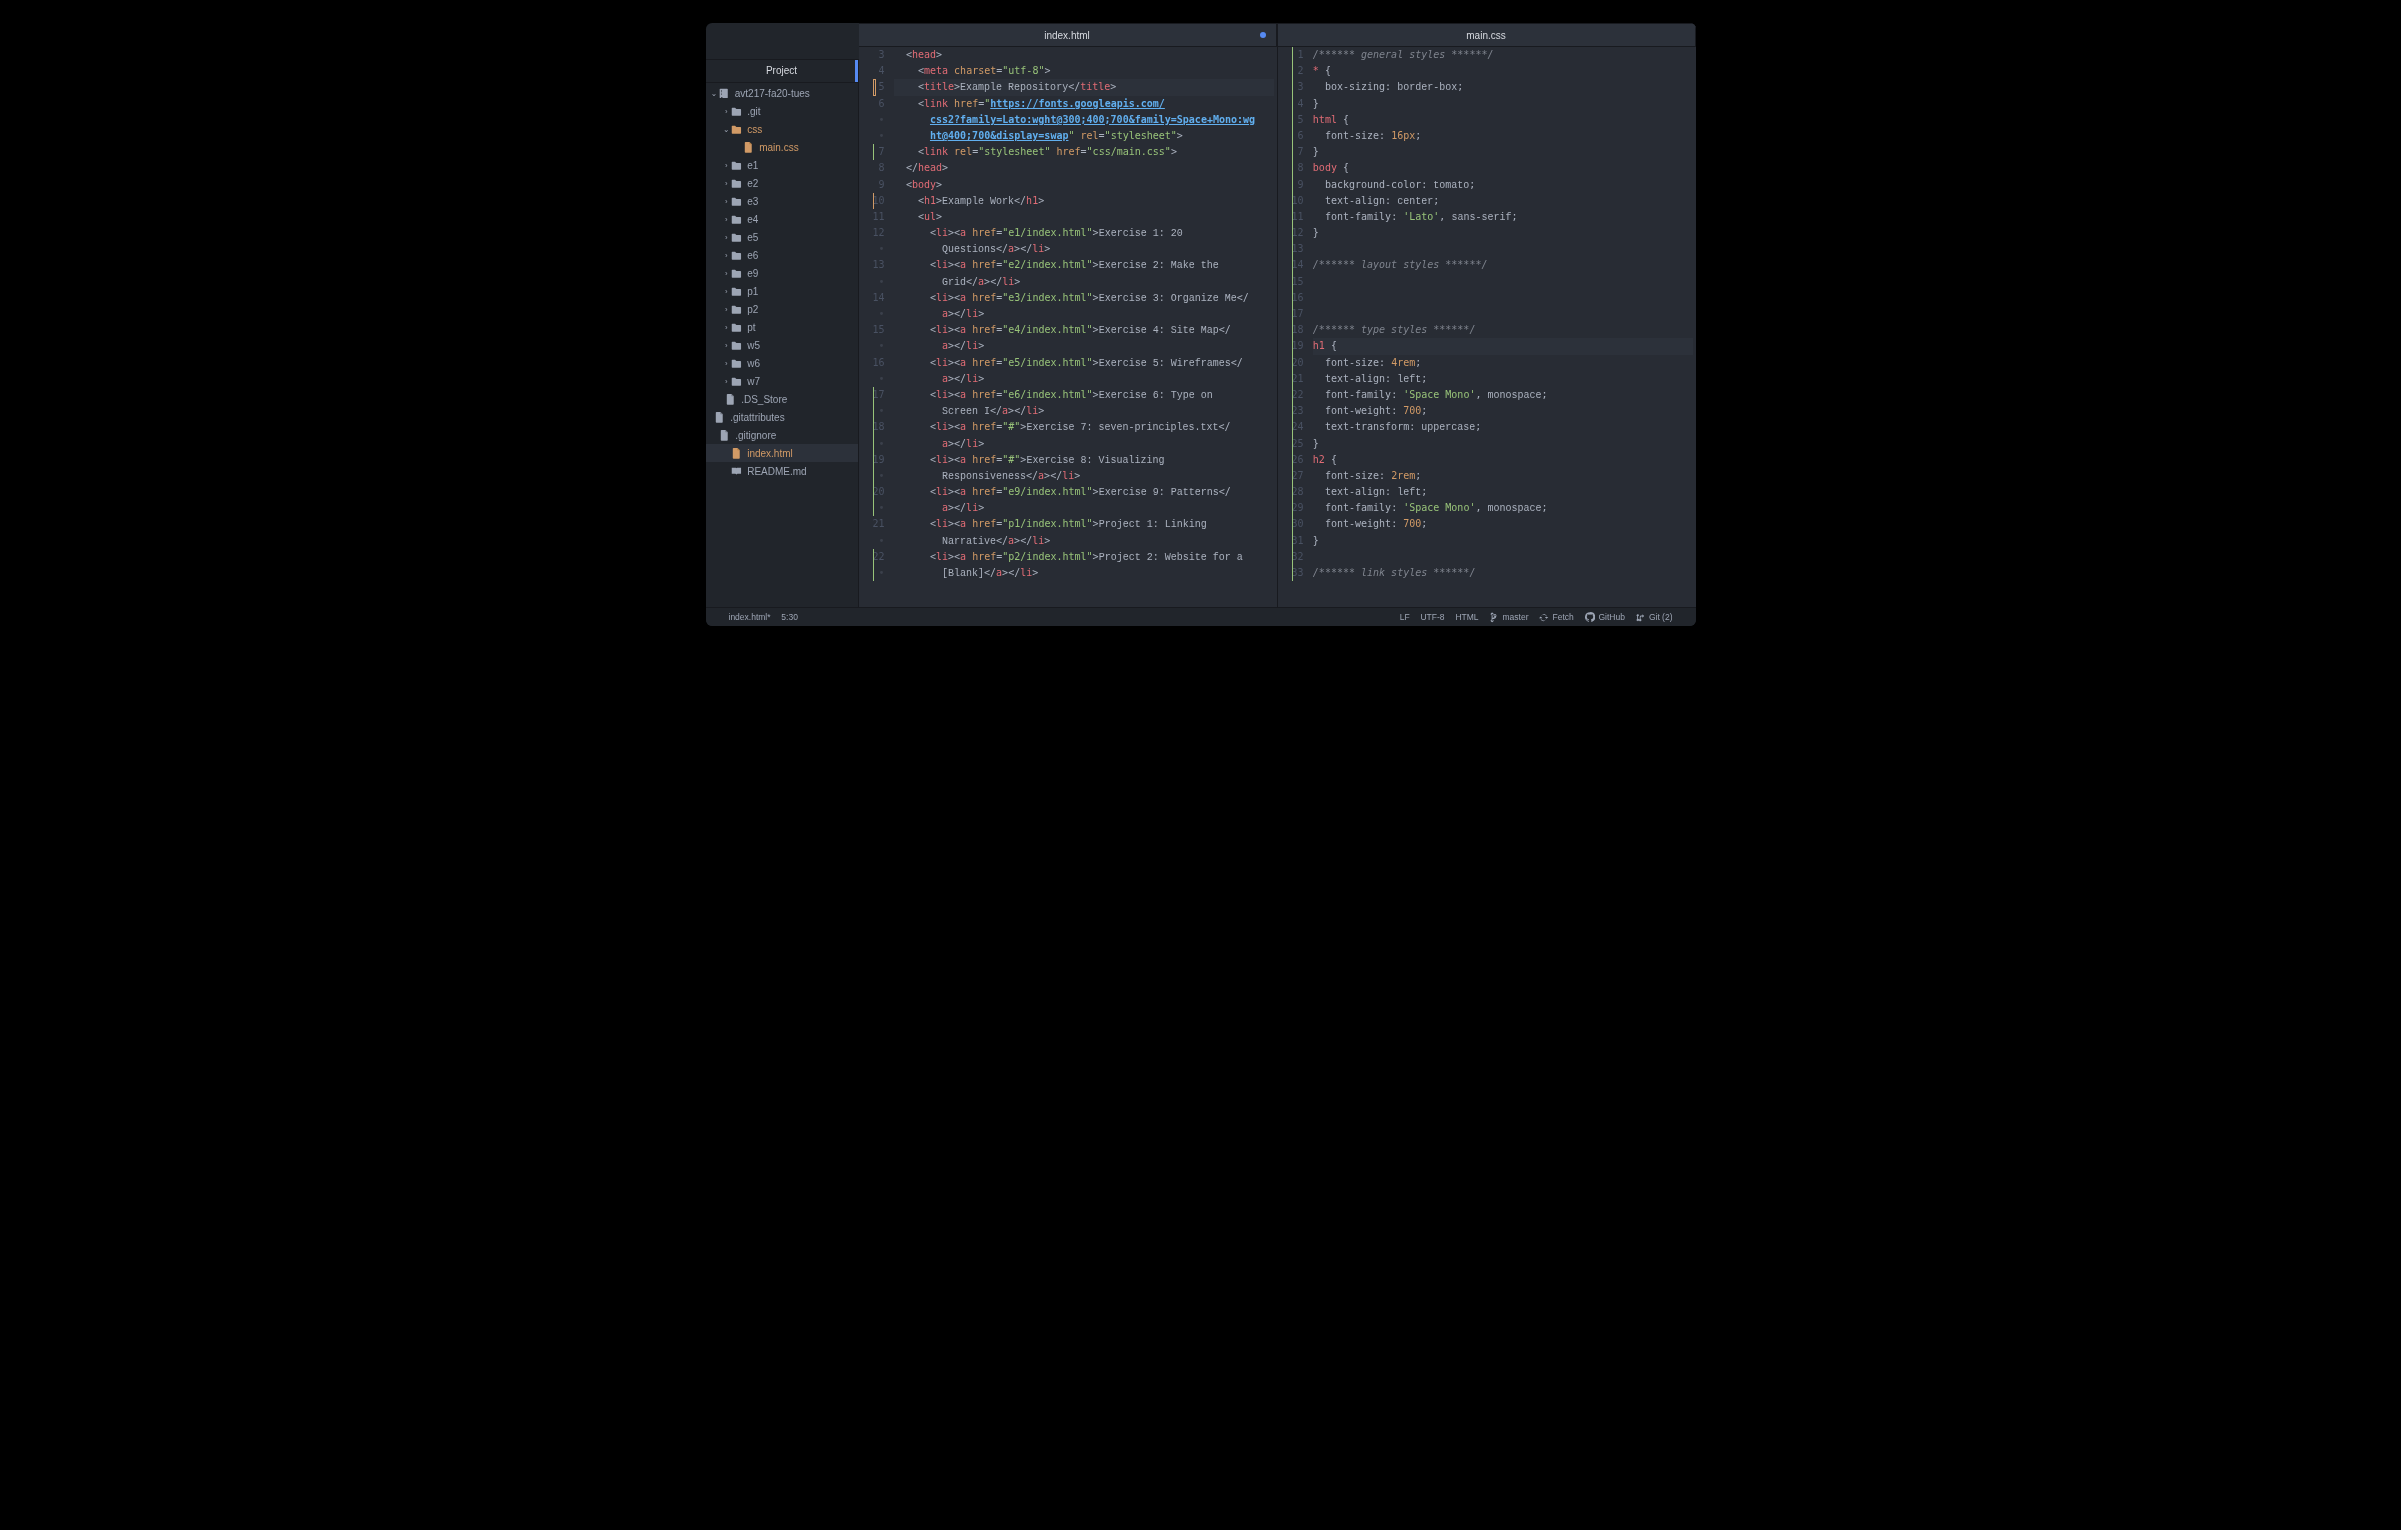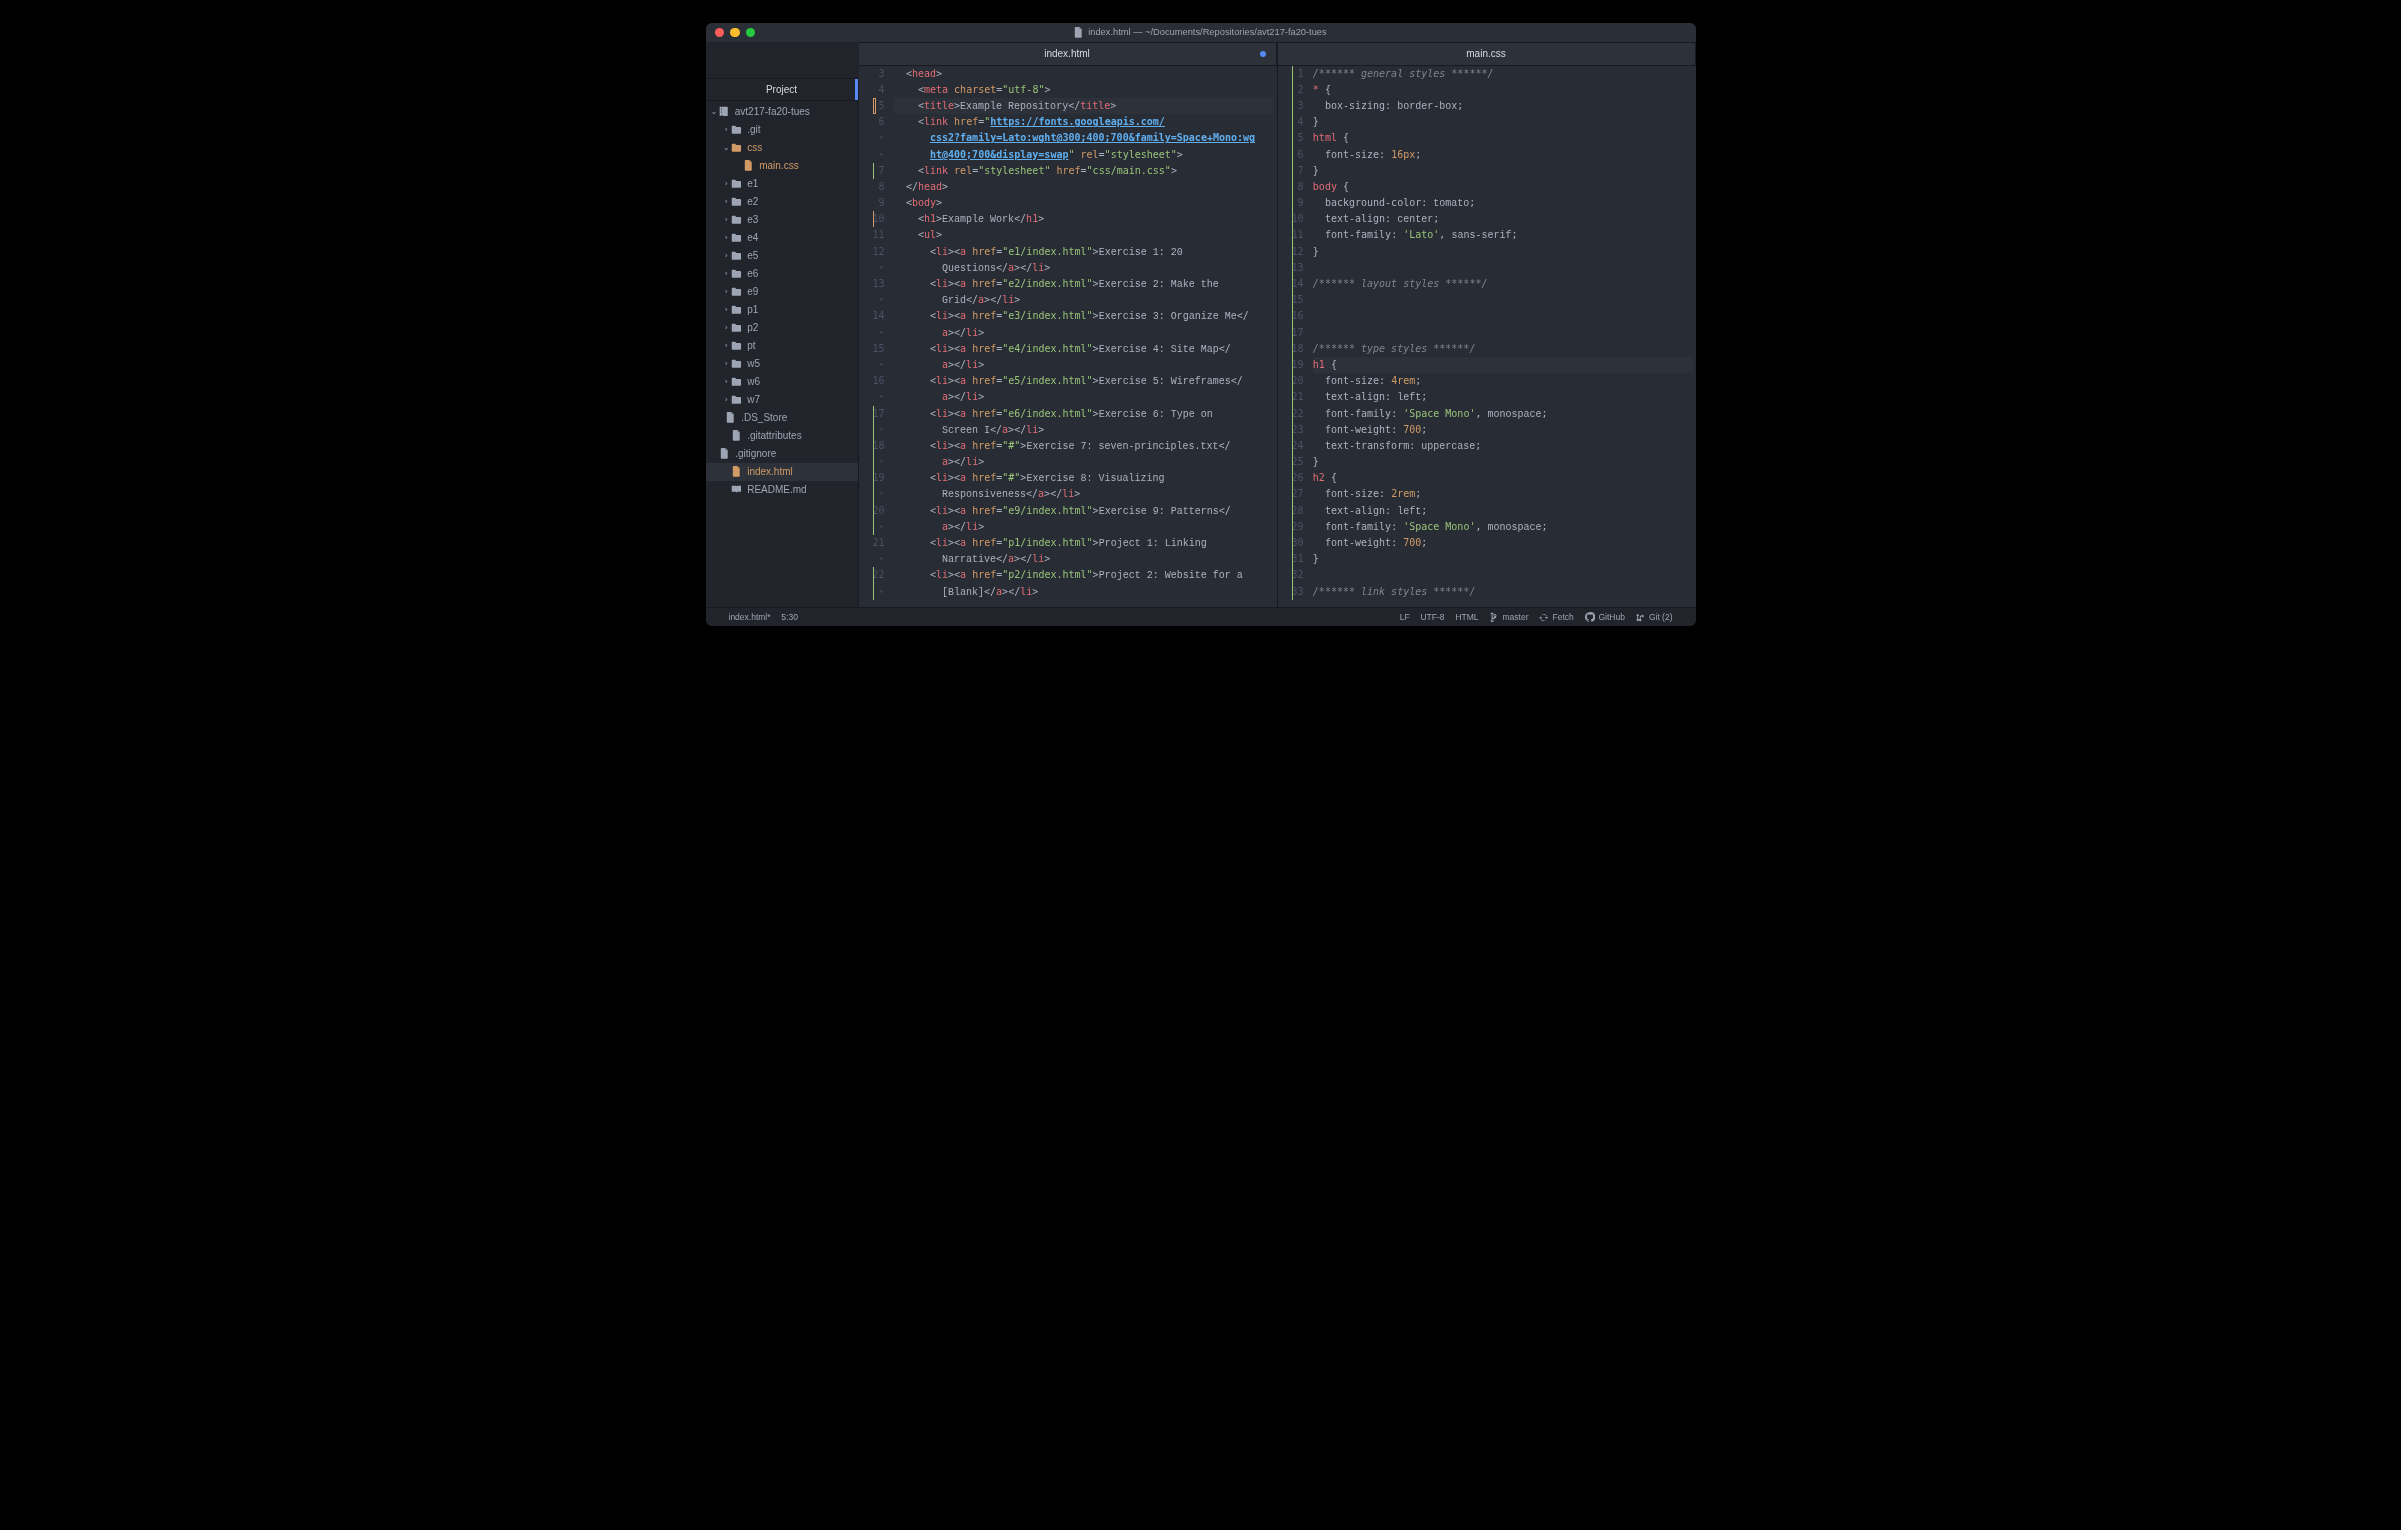--- a/index.html
+++ b/index.html
@@ -58,36 +58,20 @@
 
   
   svg { display:block; }
 </style>
 </head>
 <body>
 
 <div class="viewport">
   <div class="window">
 
-    <div class="titlebar">
-      <div class="traffic">
-        <div class="tl red"></div>
-        <div class="tl yellow"></div>
-        <div class="tl green"></div>
-      </div>
-      <div class="title-center">
-        <span class="title-icon">
-          <svg viewBox="0 0 12 14" width="9.3" height="10.8">
-              <path fill="#9da5b4" d="M2 0h5l3 3v10a1 1 0 0 1-1 1H2a1 1 0 0 1-1-1V1a1 1 0 0 1 1-1z"></path>
-              <path fill="#6b717d" d="M7 0v3h3z"></path>
-            </svg>
-        </span>
-        <span>index.html — ~/Documents/Repositories/avt217-fa20-tues</span>
-      </div>
-    </div>
 
     <div class="body">
 
       <div class="sidebar">
         <div class="project-header">Project</div>
         <div class="tree" id="tree">
             <div class="tree-row" style="padding-left: 4.6px;">
               <span class="twist">⌄</span>
               <span class="ico">
                 <svg width="10.8" height="10.8" viewBox="0 0 16 16">
@@ -244,21 +228,21 @@
             <div class="tree-row" style="padding-left: 11px; text-align: right;">
               <span class="twist"></span>
               <span class="ico">
                 <svg width="9.3" height="10.8" viewBox="0 0 12 14">
                   <path fill="#9da5b4" d="M2 0h5l3 3v10a1 1 0 0 1-1 1H2a1 1 0 0 1-1-1V1a1 1 0 0 1 1-1z"></path>
                   <path fill="#6b717d" d="M7 0v3h3z"></path>
                 </svg>
               </span>
               <span class="lbl">.DS_Store</span>
             </div>
-            <div class="tree-row" style="padding-left: 17px;">
+            <div class="tree-row" style="">
               <span class="twist"></span>
               <span class="ico">
                 <svg width="9.3" height="10.8" viewBox="0 0 12 14">
                   <path fill="#9da5b4" d="M2 0h5l3 3v10a1 1 0 0 1-1 1H2a1 1 0 0 1-1-1V1a1 1 0 0 1 1-1z"></path>
                   <path fill="#6b717d" d="M7 0v3h3z"></path>
                 </svg>
               </span>
               <span class="lbl">.gitattributes</span>
             </div>
             <div class="tree-row" style="padding-left: 5px;">

